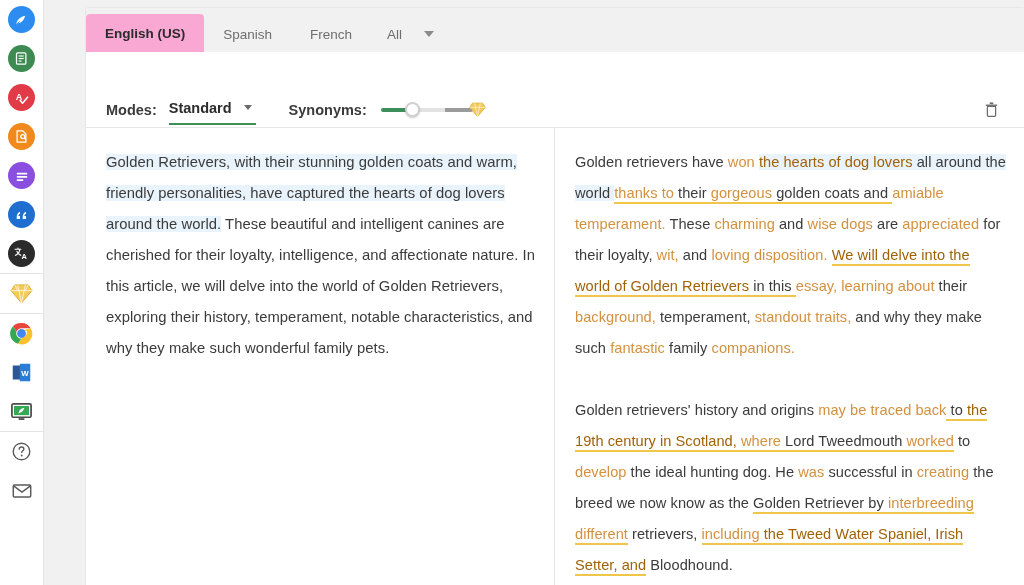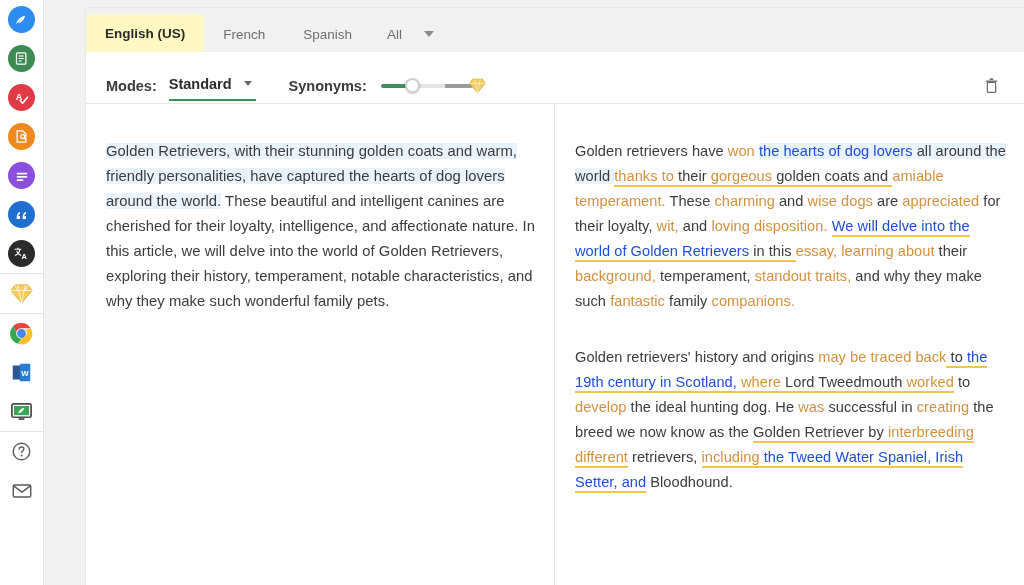--- a/index.html
+++ b/index.html
@@ -78,21 +78,21 @@
     height: 36px;
     padding: 0 19px;
     display: flex; align-items: center;
     font-size: 13.5px;
     color: #6e6e6e;
     cursor: pointer;
     white-space: nowrap;
     background: transparent;
   }
   .tab.active {
-    background: #fef9c3;
+    background: #f9a8d4;
     color: #2b2b2b;
     font-weight: bold;
     border-radius: 4px 4px 0 0;
     height: 38px;
   }
   .tab-all {
     display: flex; align-items: center; gap: 22px;
     height: 36px; padding: 0 14px 0 16px;
     font-size: 13.5px; color: #6e6e6e; cursor: pointer;
   }
@@ -111,20 +111,21 @@
 
   
   .toolbar {
     height: 52px;
     background: #ffffff;
     display: flex;
     align-items: center;
     padding: 16px 18px 0 20px;
     border-bottom: 1px solid #e6e6e6;
     position: relative;
+    margin-top: 24px;
   }
   .tb-label {
     font-size: 14.5px;
     font-weight: bold;
     color: #3a3a3a;
   }
   .mode-select {
     display: flex; align-items: center; gap: 12px;
     margin-left: 12px;
     padding-bottom: 2px;
@@ -184,39 +185,39 @@
     background: #ffffff;
   }
   .pane {
     flex: 1 1 50%;
     padding: 19px 18px 0 20px;
     overflow: hidden;
     position: relative;
   }
   .pane-left { border-right: 1px solid #e6e6e6; }
   .pane p {
-    margin: 16px 0 0 0;
+    margin: 0 0 0 0;
     font-size: 14.6px;
-    line-height: 25px;
+    line-height: 31px;
     color: #3b3b3b;
     letter-spacing: 0.05px;
   }
   .pane p + p { margin-top: 31px; }
   .pane-left p { font-size: 14.8px; }
 
   .sel { background: #e9f3fb; }
   .caret {
     display: inline-block;
     width: 1px; height: 16px;
     background: #2b2b2b;
     vertical-align: -3px;
     margin-right: -1px;
   }
   .w-orange { color: #d3913f; }
-  .w-blue { color: #1d4ed8; }
+  .w-blue { color: #a16207; }
   .u-gold {
     border-bottom: 2px solid #f0c64a;
     padding-bottom: 1px;
   }
   .hl-blue { background: #e9f3fb; }
 </style>
 </head>
 <body>
 
 <div id="app">
@@ -362,22 +363,22 @@
     </div>
 
     <div class="rail-spacer"></div>
   </div>
 
   <div class="workspace">
     <div class="card">
 
       <div class="tabstrip">
         <div class="tab active">English (US)</div>
+        <div class="tab">Spanish</div>
         <div class="tab">French</div>
-        <div class="tab">Spanish</div>
         <div class="tab-all">
           <span>All</span>
           <span class="caret-down"></span>
         </div>
       </div>
 
       <div class="toolbar">
         <span class="tb-label">Modes:</span>
 
         <div class="mode-select">

